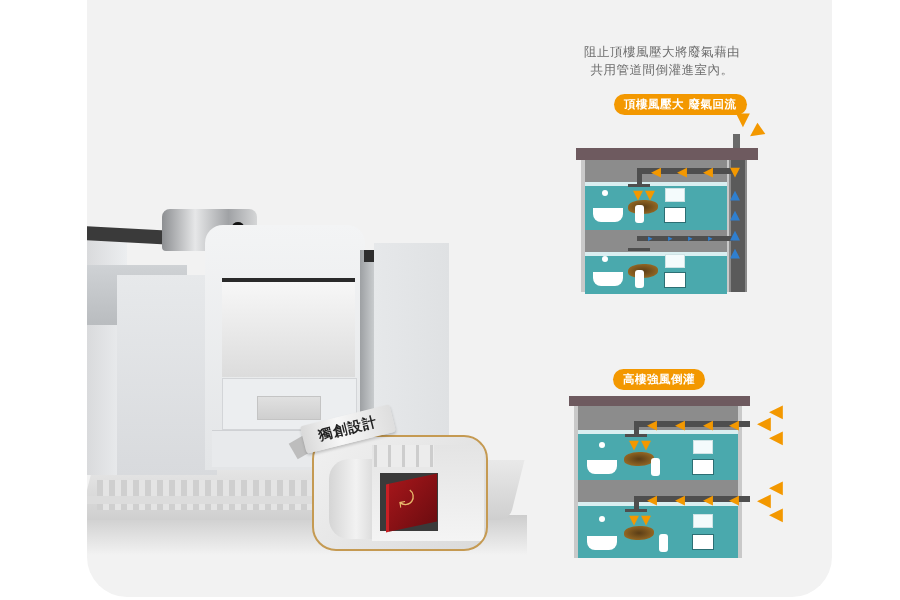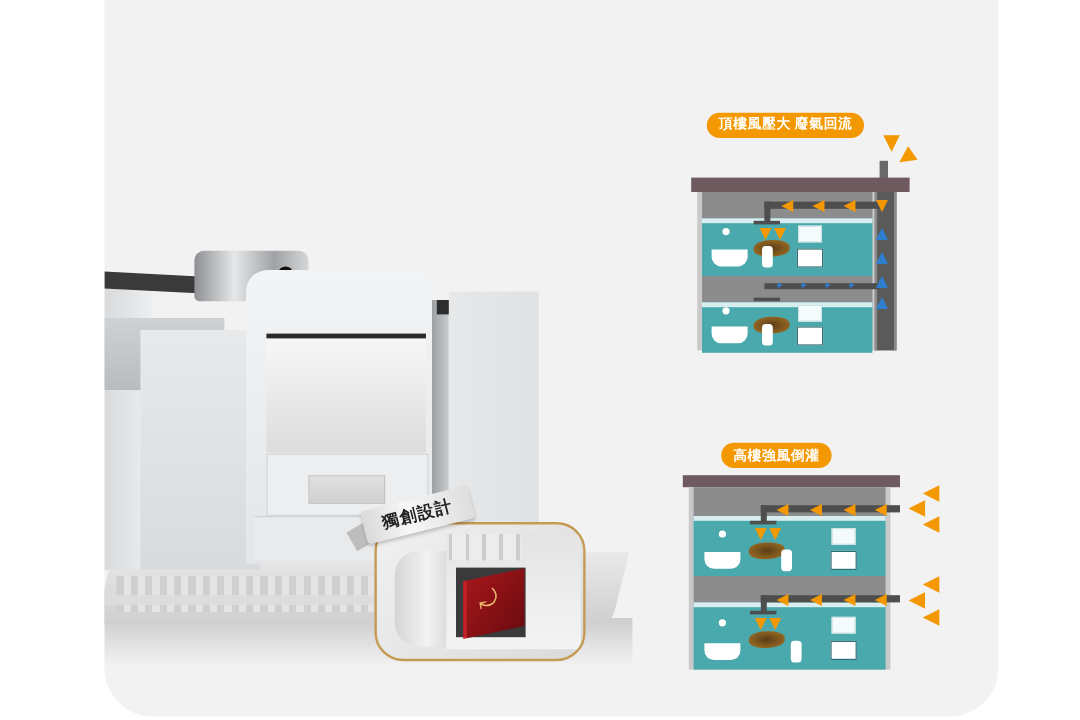--- a/index.html
+++ b/index.html
@@ -98,22 +98,24 @@
       <div class="rot-arrow">⤸</div>
     </div>
 
     <div class="ab ribbon-tail"></div>
     <div class="ab ribbon">
       <span>獨創設計</span>
     </div>
   </div>
 
   <div class="caption" style="left:455px; top:83px; width:240px;">
-  </div>
-  <div class="pill" style="left:502px; top:134px;font-family:Liberation Serif, serif;">頂樓風壓大 廢氣回流</div>
+    <div>阻止頂樓風壓大將廢氣藉由</div>
+    <div>共用管道間倒灌進室內。</div>
+  </div>
+  <div class="pill" style="left:527px; top:134px;">頂樓風壓大 廢氣回流</div>
 
   <div class="bld" style="left:486px; top:150px; width:220px; height:190px;">
     <div class="arrow-ext" style="left:163px; top:0px;">▼</div>
     <div class="arrow-ext" style="left:175px; top:12px; transform:rotate(-35deg);">◀</div>
     <div class="chimney" style="left:160px; top:24px; width:7px; height:16px;"></div>
     <div class="roof" style="left:3px; top:38px; width:182px; height:12px;"></div>
     <div class="shell" style="left:8px; top:50px; width:166px; height:132px;"></div>
     <div class="ceiling" style="left:12px; top:50px; width:142px; height:22px;"></div>
     <div class="room" style="left:12px; top:72px; width:142px; height:44px;"></div>
     <div class="ceiling" style="left:12px; top:120px; width:142px; height:22px;"></div>
@@ -145,21 +147,21 @@
     <div class="tub" style="left:20px; top:98px;"></div>
     <div class="tub" style="left:20px; top:162px;"></div>
     <div class="toilet" style="left:62px; top:95px;"></div>
     <div class="toilet" style="left:62px; top:160px;"></div>
     <div class="mirror" style="left:92px; top:78px;"></div>
     <div class="mirror" style="left:92px; top:144px;"></div>
     <div class="cabinet" style="left:91px; top:97px;"></div>
     <div class="cabinet" style="left:91px; top:162px;"></div>
   </div>
 
-  <div class="pill" style="left:514px; top:409px;">高樓強風倒灌</div>
+  <div class="pill" style="left:526px; top:409px;">高樓強風倒灌</div>
 
   <div class="bld" style="left:482px; top:436px; width:220px; height:165px;">
     <div class="roof" style="left:0px; top:0px; width:181px; height:10px;"></div>
     <div class="shell" style="left:5px; top:10px; width:168px; height:152px;"></div>
     <div class="ceiling" style="left:9px; top:10px; width:160px; height:24px;"></div>
     <div class="room" style="left:9px; top:34px; width:160px; height:46px;"></div>
     <div class="ceiling" style="left:9px; top:84px; width:160px; height:22px;"></div>
     <div class="room" style="left:9px; top:106px; width:160px; height:52px;"></div>
     <div class="pipe-h" style="left:65px; top:25px; width:116px; height:6px;"></div>
     <div class="pipe-v" style="left:65px; top:25px; width:5px; height:14px;"></div>

